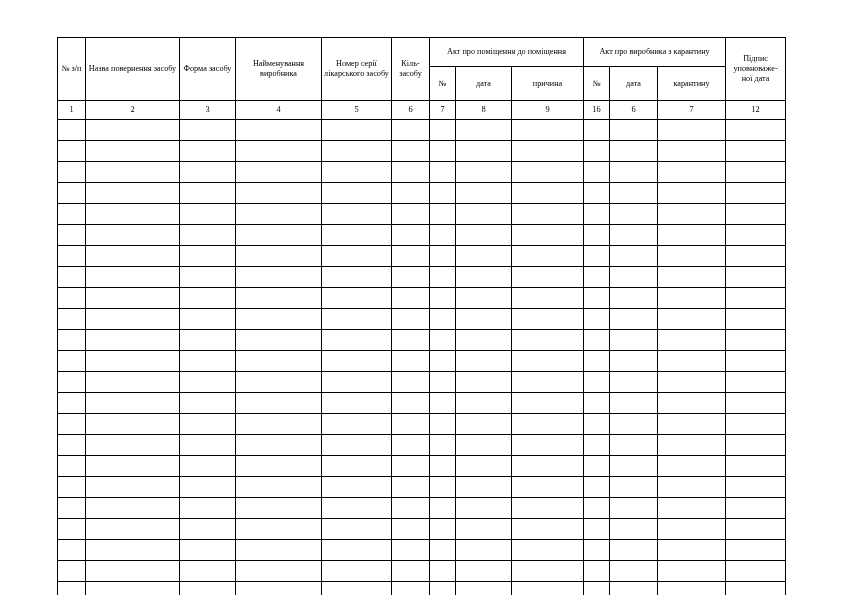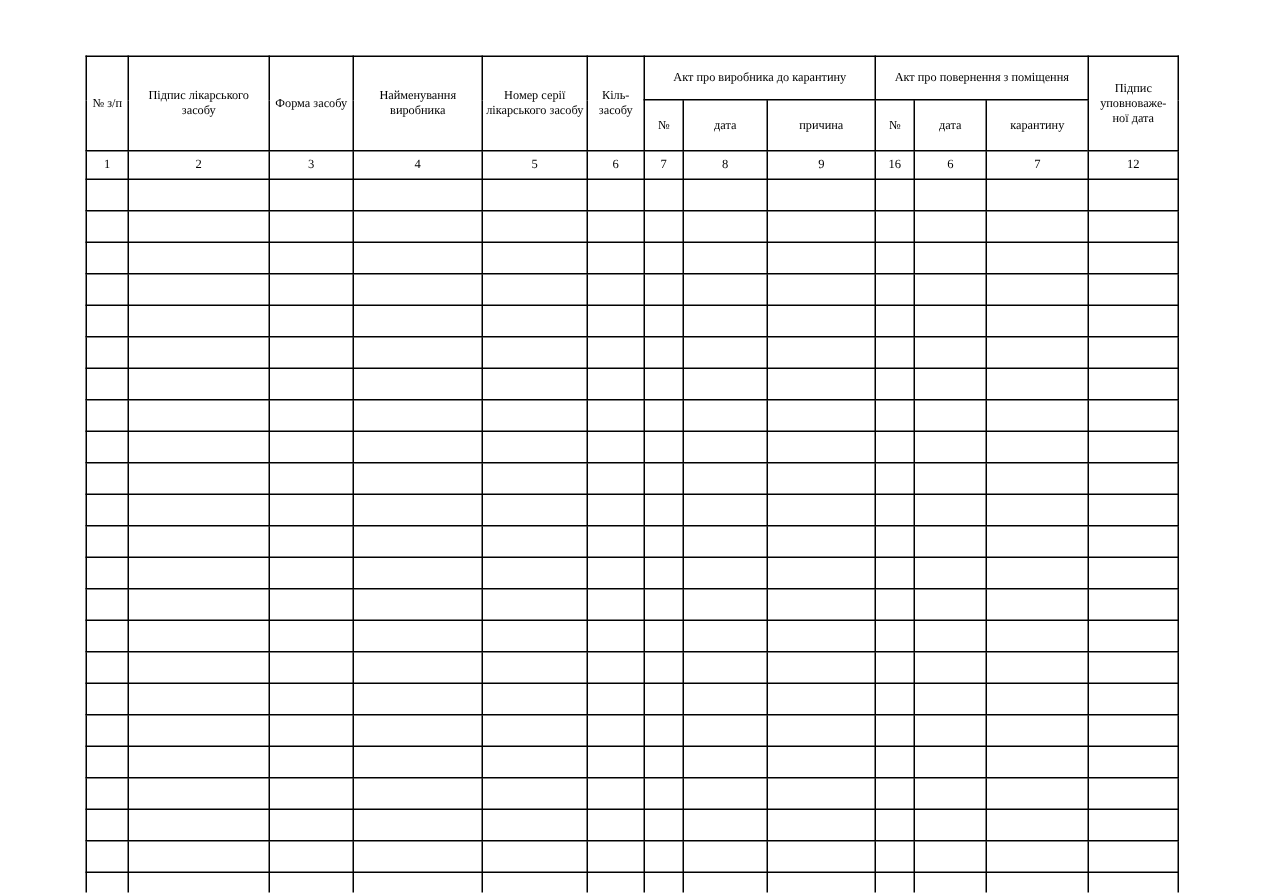--- a/index.html
+++ b/index.html
@@ -82,39 +82,39 @@
       <col style="width:68px">
       <col style="width:60px">
     </colgroup>
 
     <thead>
       <tr>
         <th class="head" rowspan="2">
             <span class="cellpad">№ з/п</span>
           </th>
         <th class="head" rowspan="2">
-            <span class="cellpad">Підпис лікарського засобу</span>
+            <span class="cellpad">Назва повернення засобу</span>
           </th>
         <th class="head" rowspan="2">
             <span class="cellpad">Форма засобу</span>
           </th>
         <th class="head" rowspan="2">
             <span class="cellpad">Найменування виробника</span>
           </th>
         <th class="head" rowspan="2">
             <span class="cellpad">Номер серії лікарського засобу</span>
           </th>
         <th class="head" rowspan="2">
             <span class="cellpad">Кіль- засобу</span>
           </th>
         <th class="group" colspan="3">
-            <span class="cellpad">Акт про виробника до карантину</span>
+            <span class="cellpad">Акт про поміщення до поміщення</span>
           </th>
         <th class="group" colspan="3">
-            <span class="cellpad">Акт про повернення з поміщення</span>
+            <span class="cellpad">Акт про виробника з карантину</span>
           </th>
         <th class="head" rowspan="2">
             <span class="cellpad">Підпис уповноваже- ної дата</span>
           </th>
       </tr>
       <tr>
         <th class="subhead">
             <span class="cellpad">№</span>
           </th>
         <th class="subhead">

